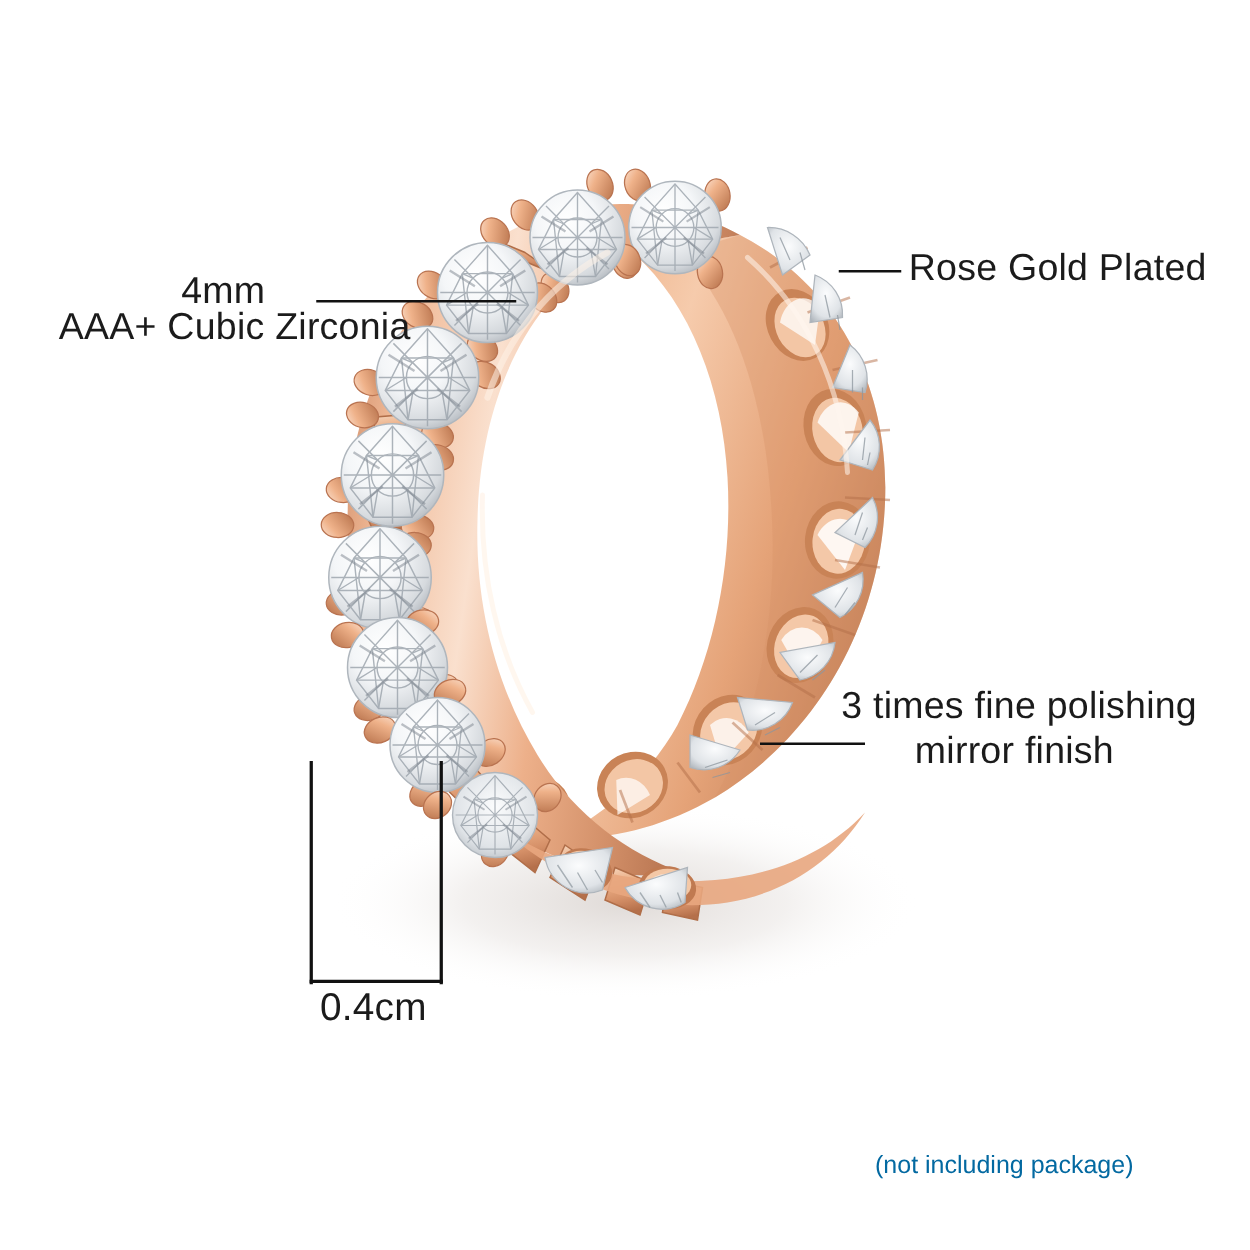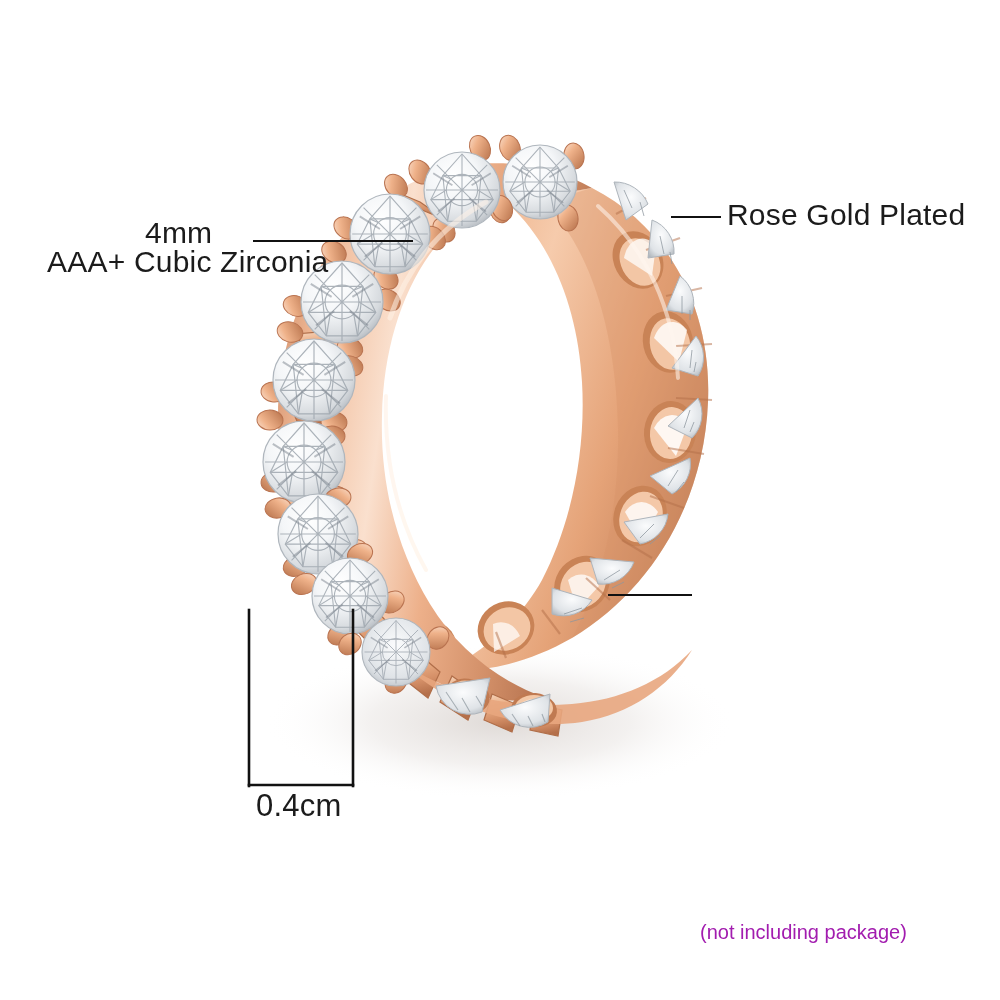--- a/index.html
+++ b/index.html
@@ -75,21 +75,21 @@
 
   
   .footnote {
     position: absolute;
     white-space: nowrap;
     color: #2b2b2b;
   }
   #footnote-package {
     left: 700px; top: 921px;
     font-size: 20px;
-    color: #a21caf;
+    color: #0369a1;
   }
   #footnote-error {
     left: 613px; top: 951px;
     font-size: 20px;
     color: #1d1d1d;
   }
 </style>
 </head>
 <body>
 
@@ -435,21 +435,23 @@
   <div class="leader" id="leader-size"></div>
   <div class="leader" id="leader-plating"></div>
   <div class="leader" id="leader-polish"></div>
 
   <div class="anno anno-lg" id="label-size-mm">4mm</div>
 
   <div class="anno anno-lg" id="label-cz">AAA+ Cubic Zirconia</div>
 
   <div class="anno anno-lg" id="label-plating">Rose Gold Plated</div>
 
-
+  <div class="anno anno-lg" id="label-polish-line1">3 times fine polishing</div>
+
+  <div class="anno anno-lg" id="label-polish-line2">mirror finish</div>
 
   <div id="dim-bracket">
     <svg viewBox="0 0 130 200" xmlns="http://www.w3.org/2000/svg">
       <g stroke="#111111" stroke-width="2.6" fill="none" stroke-linecap="square">
         <line x1="9" y1="10" x2="9" y2="186"></line>
         <line x1="113" y1="10" x2="113" y2="186"></line>
         <line x1="9" y1="185" x2="113" y2="185"></line>
       </g>
     </svg>
   </div>

